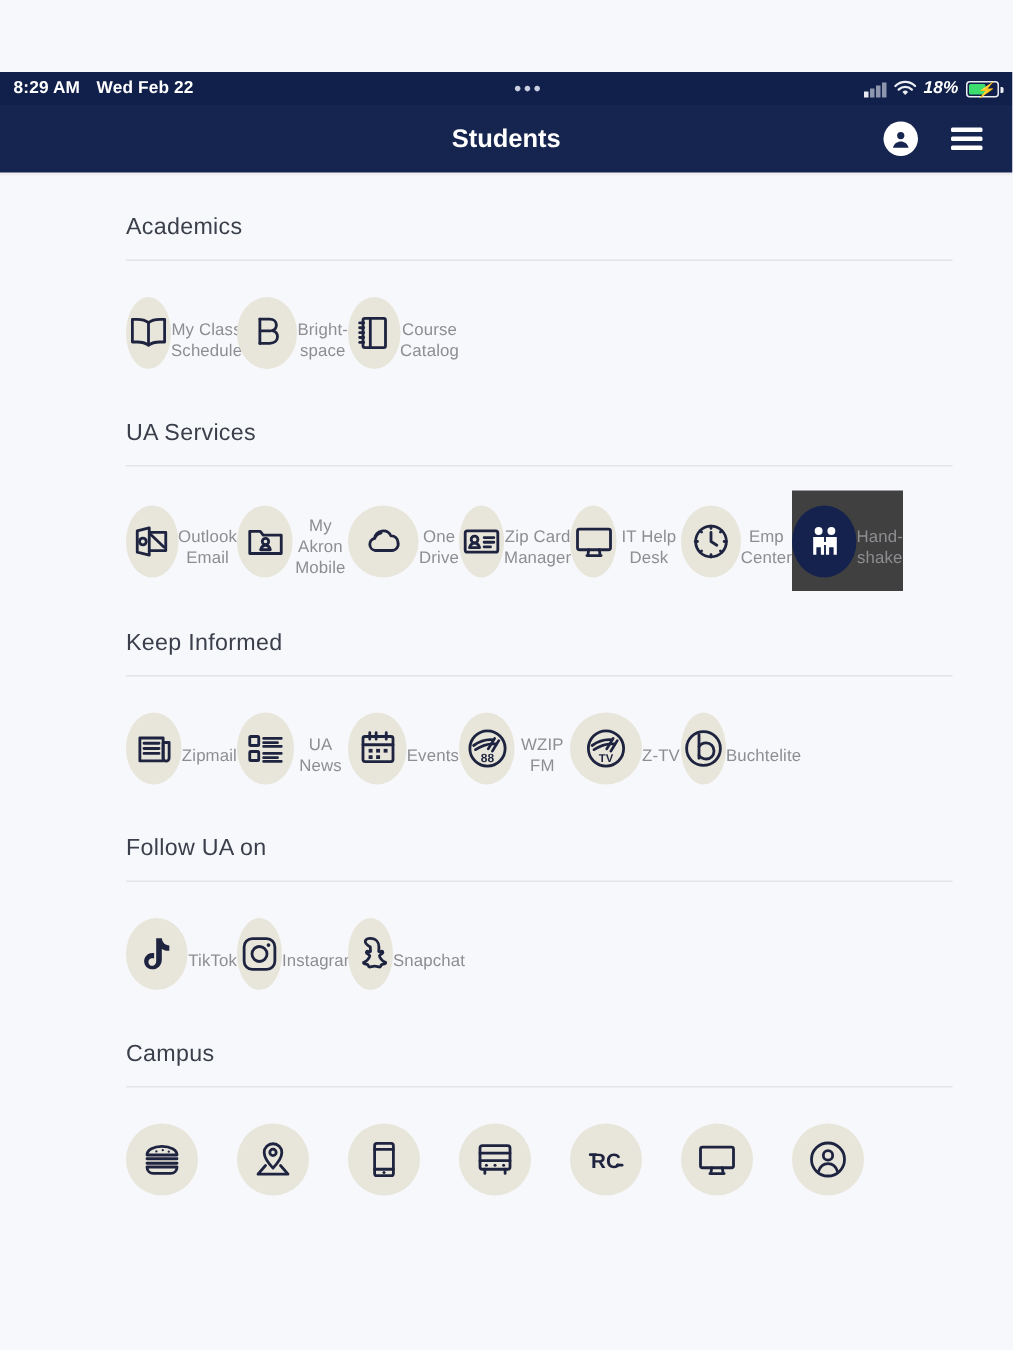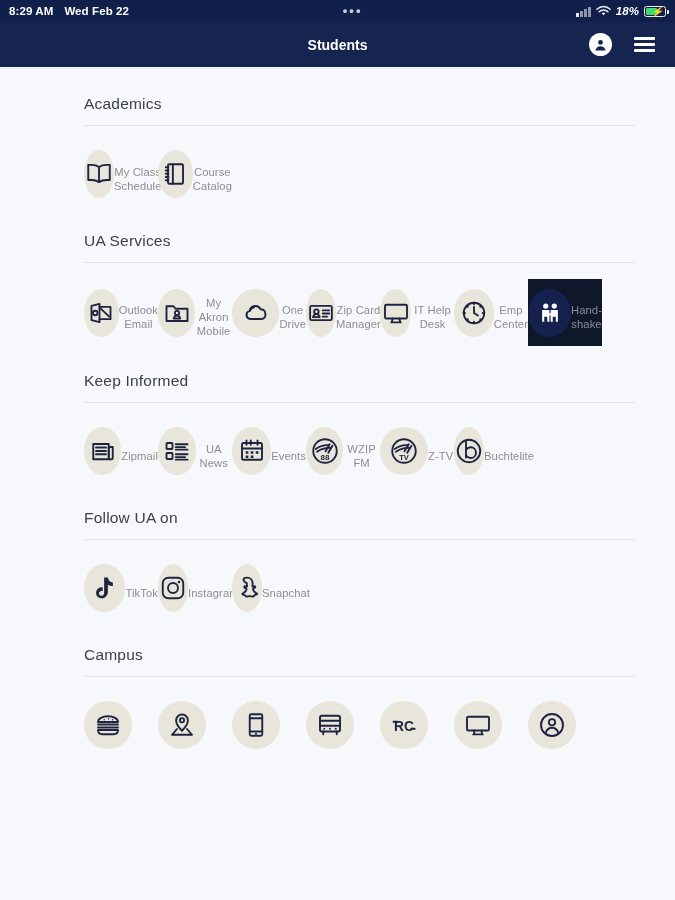--- a/index.html
+++ b/index.html
@@ -8,21 +8,21 @@
     background: #f7f8fb;
     font-family: "Liberation Sans", sans-serif;
     overflow: hidden;
   }
   .screen { width: 675px; height: 900px; position: relative; background: #f7f8fb; }
 
   
   .statusbar {
     height: 22px; background: #11204a; color: #fff;
     display: flex; align-items: center; padding: 0 9px;
-    font-size: 11.5px; font-weight: bold; letter-spacing: .1px;
+    font-size: 11.5px; font-weight: bold; letter-spacing: .1px; margin-top: 48px;
   }
   .sb-left { display: flex; gap: 11px; align-items: center; }
   .sb-mid { flex: 1; display: flex; justify-content: center; align-items: center; }
   .sb-dots { letter-spacing: 2px; font-size: 13px; color: #c9cfe0; line-height: 0; }
   .sb-right { display: flex; gap: 5px; align-items: center; font-style: italic; }
   .sig { display: flex; align-items: flex-end; gap: 1.5px; height: 11px; }
   .sig i { width: 2.5px; background: #8e96ad; display: block; }
   .sig i:nth-child(1){ height: 4px; background:#e8eaf0;}
   .sig i:nth-child(2){ height: 6px;}
   .sig i:nth-child(3){ height: 8px;}
@@ -35,21 +35,21 @@
   .batt .fill{ height:100%; width:60%; background:#3ddc6e; border-radius:1px;}
   .batt .bolt{position:absolute;left:6px;top:-1px;color:#11204a;font-size:10px;font-weight:bold;}
 
   
   .appbar {
     height: 45px; background: #162550; display: flex; align-items: center;
     padding: 0 20px; position: relative;
   }
   .appbar-title {
     position:absolute; left:0; right:0; text-align:center;
-    color:#fff; font-size:14px; font-weight:bold; pointer-events:none;
+    color:#fff; font-size:17px; font-weight:bold; pointer-events:none;
   }
   .appbar-actions { margin-left:auto; display:flex; align-items:center; gap:22px; z-index:2;}
   .acct-icon { width:23px;height:23px;border-radius:50%;background:#fff;display:flex;align-items:center;justify-content:center;}
   .acct-icon svg{ display:block; }
   .burger { display:flex;flex-direction:column;gap:3.5px;width:21px;cursor:pointer;}
   .burger span{display:block;height:2.6px;background:#fff;border-radius:1px;}
   .appbar-underline{height:2px;background:#f0f0f2;}
 
   
   .content{ padding: 0 0 0 0; }
@@ -57,21 +57,21 @@
   .sec-title{
     font-size:15.5px; color:#3a3f4b; letter-spacing:.2px;
     padding-top:26px; padding-bottom:12px; font-weight:normal;
   }
   .sec-rule{ height:1px; background:#e3e4ea; margin-bottom:4px;}
   .tiles{ display:flex; padding-top:12px; }
   .tile{
     width:74px; display:flex; flex-direction:row; align-items:center;
     padding-top:8px; padding-bottom:8px; cursor:pointer;
   }
-  .tile.sel{ background:#0f172a;justify-content:space-between; }
+  .tile.sel{ background:#404040;justify-content:space-between; }
   .circle{
     width:48px;height:48px;border-radius:50%;background:#e8e5da;
     display:flex;align-items:center;justify-content:center;
   }
   .circle.navy{ background:#14224d; }
   .lbl{
     margin-top:9px; font-size:11.2px; line-height:14px; color:#8d8d92;
     text-align:center; white-space:pre-line; letter-spacing:.1px;
   }
   .ic{ display:block; }
@@ -147,20 +147,30 @@
                   <path d="M12 6.4C10.4 5.2 8.4 4.7 6 4.7H3.4v12.1H6c2.4 0 4.4.5 6 1.7 1.6-1.2 3.6-1.7 6-1.7h2.6V4.7H18c-2.4 0-4.4.5-6 1.7z"></path>
                   <path d="M12 6.4v12.1"></path>
                 </svg>
               </div>
               <div class="lbl">My Class
 Schedule</div>
             </div>
             <div class="tile">
               <div class="circle">
                 <svg class="ic " width="30" height="30" viewBox="0 0 24 24">
+                  <path d="M8.2 4.6h5.2c2.1 0 3.6 1.3 3.6 3.1 0 1.4-.9 2.6-2.3 3 1.7.3 2.9 1.6 2.9 3.3 0 2.1-1.7 3.5-4.1 3.5H8.2"></path>
+                  <path d="M8.2 4.6v13M8.2 10.9h5.6"></path>
+                </svg>
+              </div>
+              <div class="lbl">Bright-
+space</div>
+            </div>
+            <div class="tile">
+              <div class="circle">
+                <svg class="ic " width="30" height="30" viewBox="0 0 24 24">
                   <rect x="6.4" y="4.2" width="12" height="15.6" rx="1"></rect>
                   <path d="M10.3 4.2v15.6"></path>
                   <path d="M4.6 6.6h2.2M4.6 9.2h2.2M4.6 11.8h2.2M4.6 14.4h2.2M4.6 17h2.2"></path>
                 </svg>
               </div>
               <div class="lbl">Course
 Catalog</div>
             </div>
           </div>
         </div>

